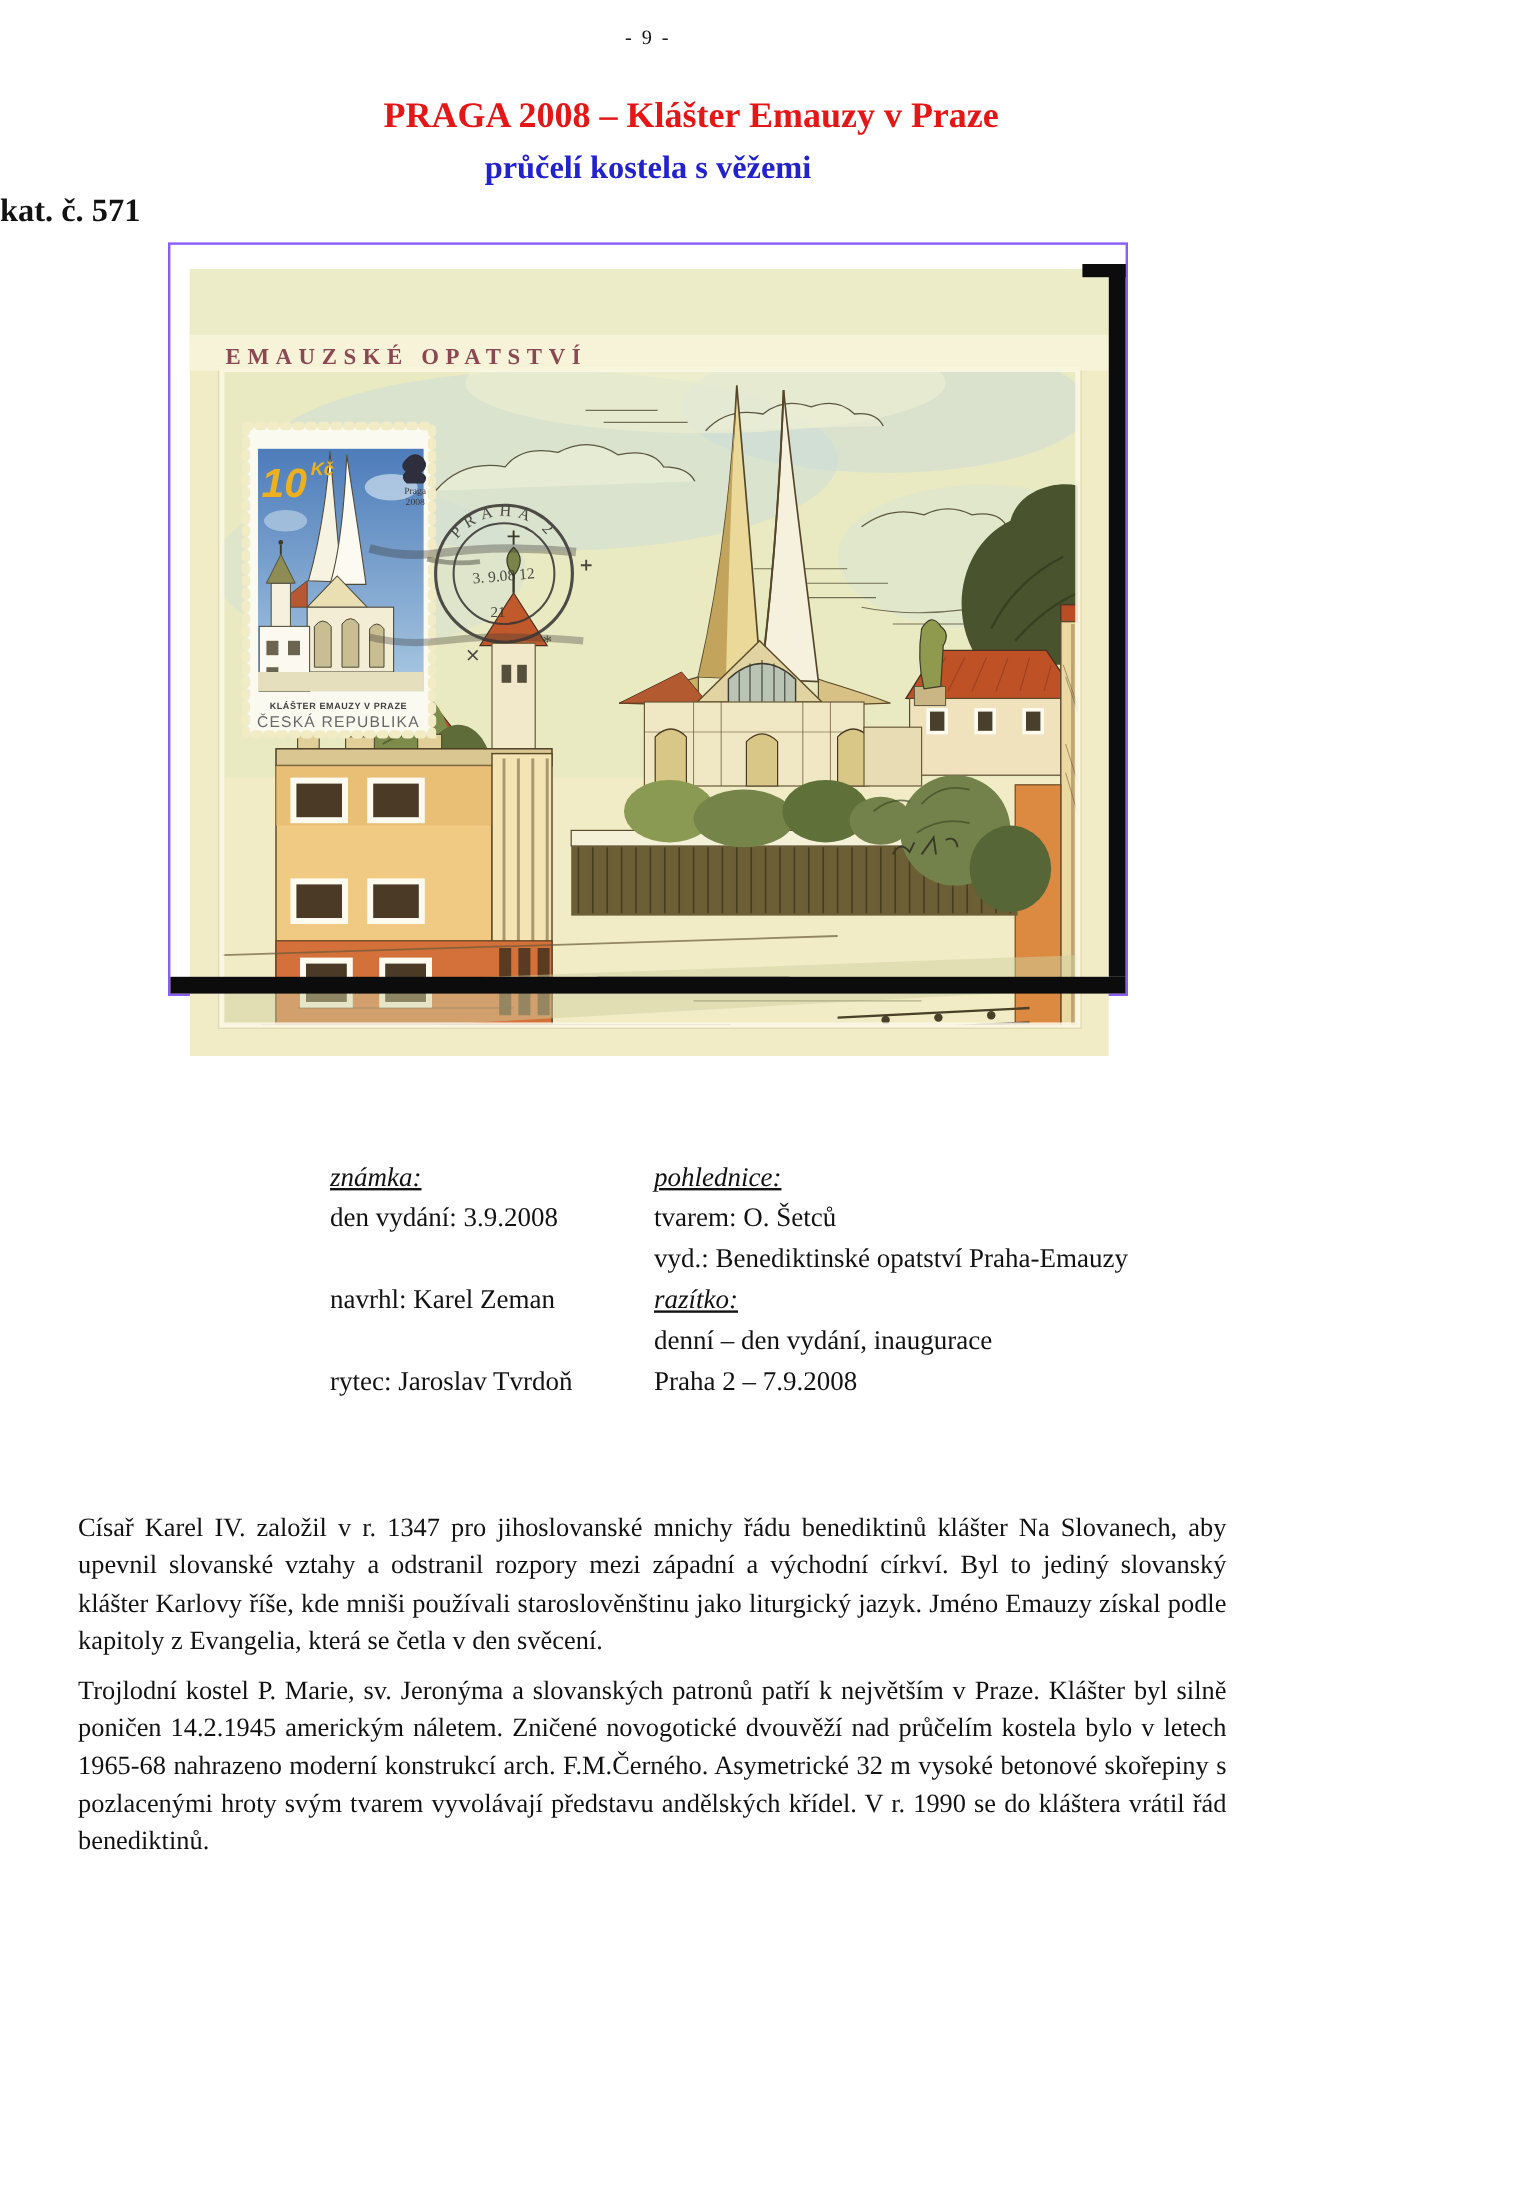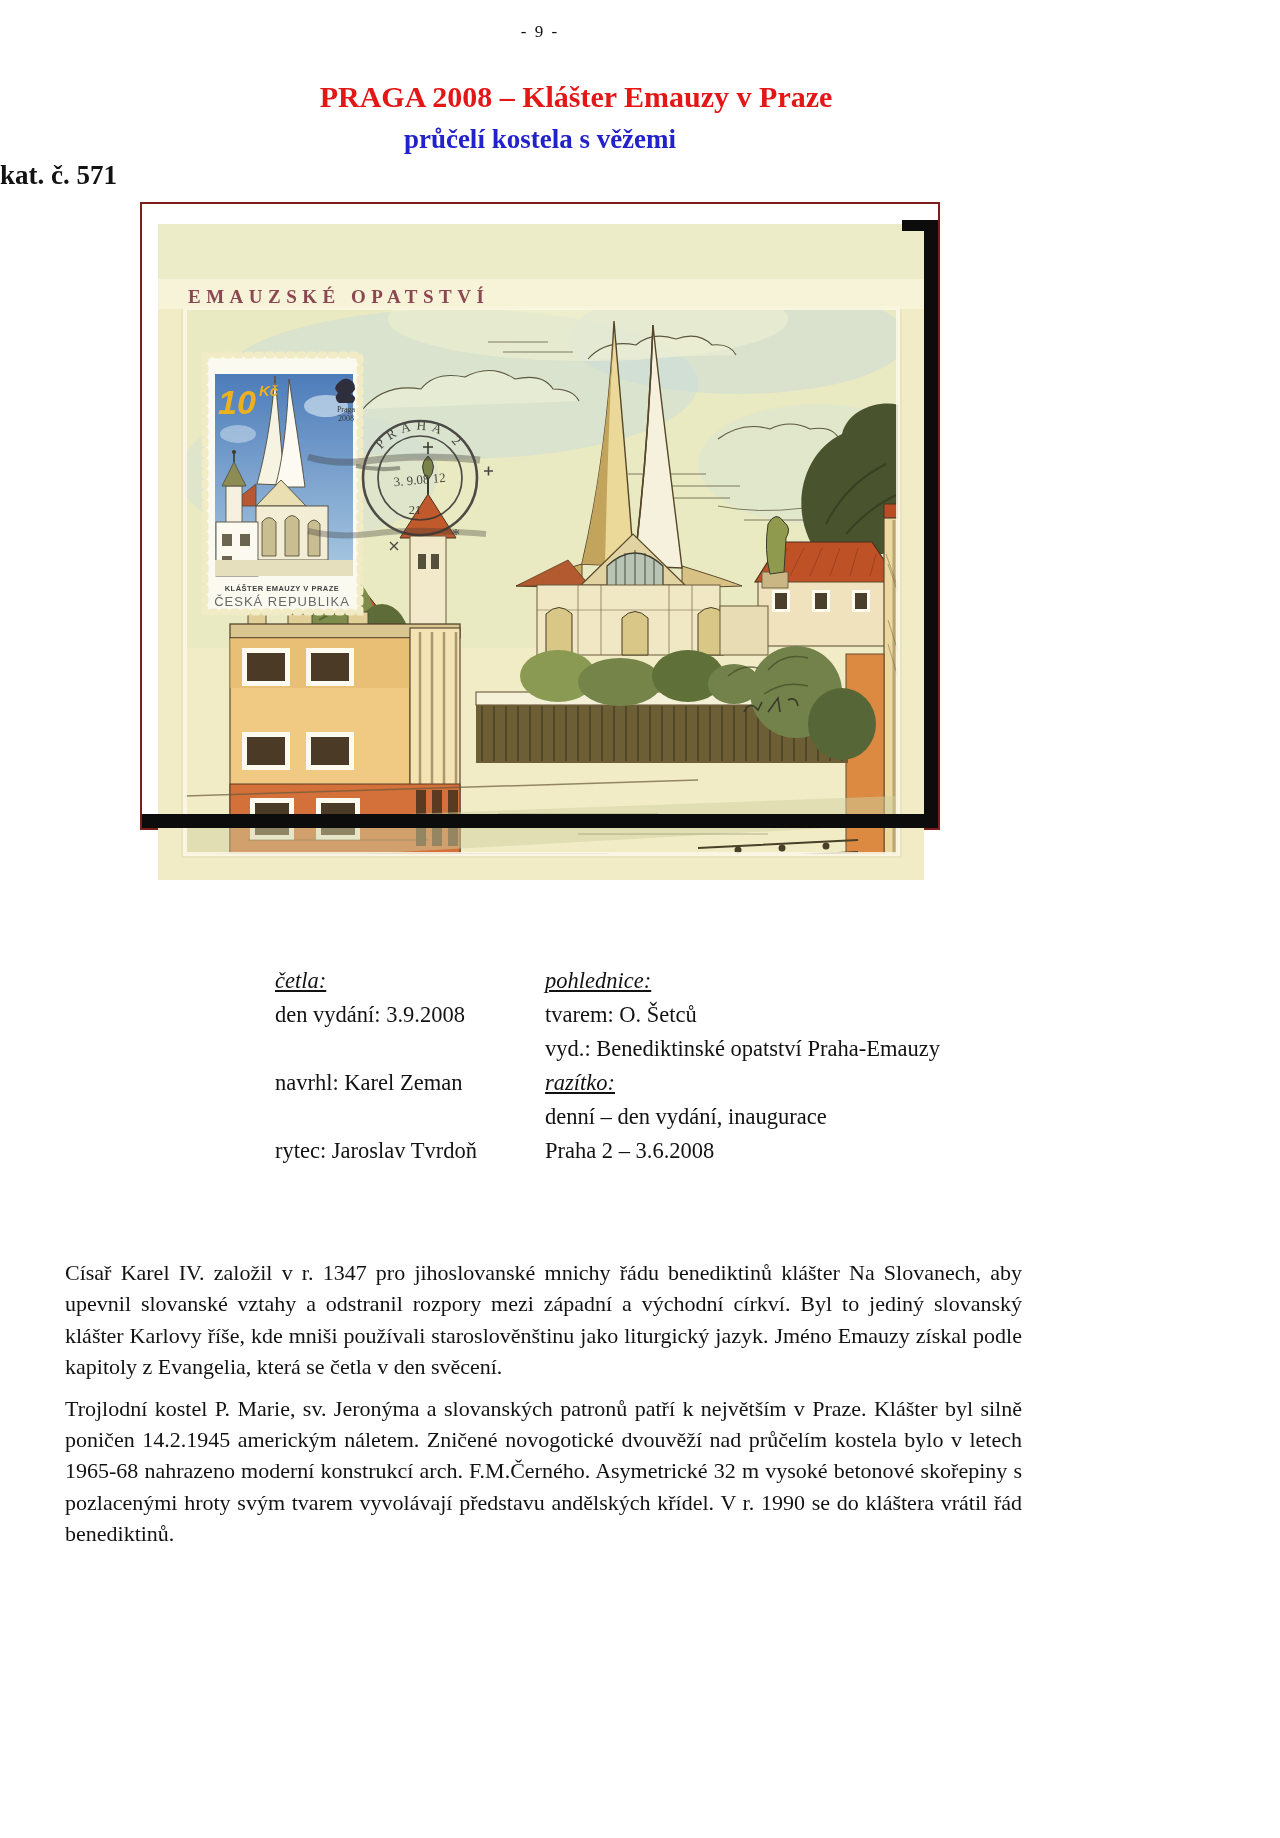--- a/index.html
+++ b/index.html
@@ -12,21 +12,21 @@
             font-size:17px; letter-spacing:2px; }
   .title  { position:absolute; left:0; top:80px; width:1080px; text-align:center;
             font-size:30px; font-weight:700; margin:0;padding-left:36px; }
   .subtitle { position:absolute; left:0; top:124px; width:1080px; text-align:center;
             font-size:27px; font-weight:700; }
   .catno  { position:absolute; left:0; top:160px; width:1080px; text-align:left;
             font-size:27px; font-weight:700; }
 
   .photo-frame {
     position:absolute; left:140px; top:202px; width:800px; height:628px;
-    background:#ffffff; border:2px solid #7f1d1d; box-sizing:border-box;
+    background:#ffffff; border:2px solid #8b5cf6; box-sizing:border-box;
   }
   .photo-frame svg.card { position:absolute; left:16px; top:20px; width:766px; height:656px; display:block; }
   .scan-bar-bottom { position:absolute; left:0; right:0; bottom:0; height:14px; background:#0c0c0c; }
   .scan-bar-right  { position:absolute; right:0; top:16px; bottom:14px; width:14px; background:#0c0c0c; }
   .scan-notch      { position:absolute; right:0; top:16px; width:36px; height:11px; background:#0c0c0c; }
 
   .details { position:absolute; left:0; top:964px; width:1080px;
              font-size:22.5px; line-height:34px; }
   .drow { display:flex; min-height:34px; }
   .dcell-l { margin-left:275px; width:270px; }
@@ -293,42 +293,42 @@
       </g>
     </svg>
 
     <div class="scan-bar-right"></div>
     <div class="scan-notch"></div>
     <div class="scan-bar-bottom"></div>
   </div>
 
   <div class="details">
     <div class="drow">
-      <span class="dcell-l dlabel">četla:</span>
+      <span class="dcell-l dlabel">známka:</span>
       <span class="dcell-r dlabel">pohlednice:</span>
     </div>
     <div class="drow">
       <span class="dcell-l">den vydání: 3.9.2008</span>
       <span class="dcell-r">tvarem: O. Šetců</span>
     </div>
     <div class="drow">
       <span class="dcell-l"></span>
       <span class="dcell-r">vyd.: Benediktinské opatství Praha-Emauzy</span>
     </div>
     <div class="drow">
       <span class="dcell-l">navrhl: Karel Zeman</span>
       <span class="dcell-r dlabel">razítko:</span>
     </div>
     <div class="drow">
       <span class="dcell-l"></span>
       <span class="dcell-r">denní – den vydání, inaugurace</span>
     </div>
     <div class="drow">
       <span class="dcell-l">rytec: Jaroslav Tvrdoň</span>
-      <span class="dcell-r">Praha 2 – 3.6.2008</span>
+      <span class="dcell-r">Praha 2 – 7.9.2008</span>
     </div>
   </div>
 
   <div class="bodytext">
     <p>Císař Karel IV. založil v r. 1347 pro jihoslovanské mnichy řádu benediktinů klášter Na Slovanech, aby upevnil slovanské vztahy a odstranil rozpory mezi západní a východní církví. Byl to jediný slovanský klášter Karlovy říše, kde mniši používali staroslověnštinu jako liturgický jazyk. Jméno Emauzy získal podle kapitoly z Evangelia, která se četla v den svěcení.</p>
     <p>Trojlodní kostel P. Marie, sv. Jeronýma a slovanských patronů patří k největším v Praze. Klášter byl silně poničen 14.2.1945 americkým náletem. Zničené novogotické dvouvěží nad průčelím kostela bylo v letech 1965-68 nahrazeno moderní konstrukcí arch. F.M.Černého. Asymetrické 32 m vysoké betonové skořepiny s pozlacenými hroty svým tvarem vyvolávají představu andělských křídel. V r. 1990 se do kláštera vrátil řád benediktinů.</p>
   </div>
 
 </div>
 

